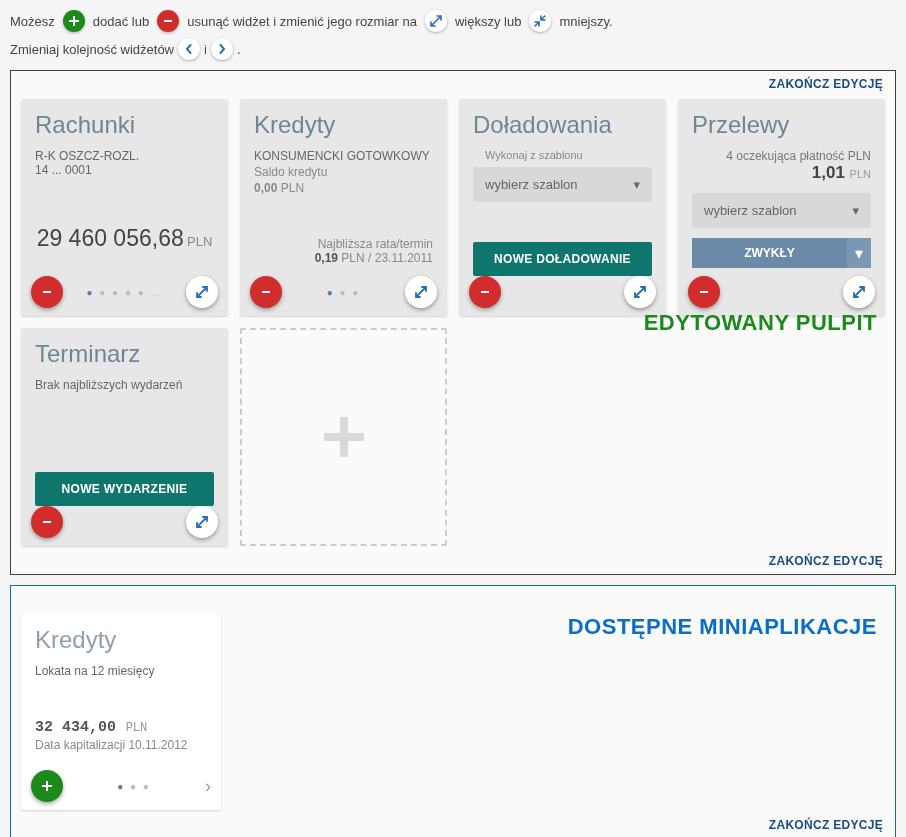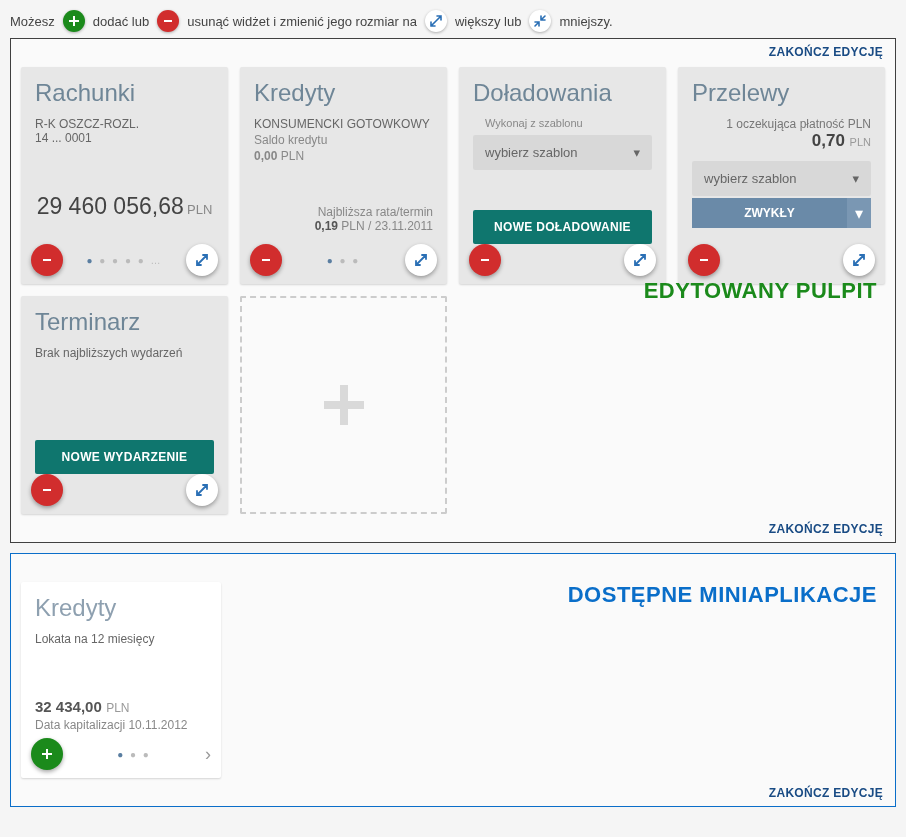--- a/index.html
+++ b/index.html
@@ -70,21 +70,21 @@
     display:flex; justify-content:space-between; align-items:center;
     font-size: 13px; color:#666; margin-top: 6px;
   }
   .select-label { font-size: 11px; color:#888; margin: 4px 0 2px 12px; }
 
   .primary-btn {
     background: #0f766e; color:#fff; font-size:12px; font-weight:600;
     text-align:center; padding:10px 0; border-radius:2px; letter-spacing:.3px;
     margin-top: 18px; cursor:pointer;
   }
-  .split-btn { display:flex; margin-top:2px; }
+  .split-btn { display:flex; margin-top:10px; }
   .split-btn .main { flex:1; background:#6a8aa8; color:#fff; font-size:12px; font-weight:600; text-align:center; padding:8px 0; }
   .split-btn .caret { width:24px; background:#7a97b3; color:#fff; display:flex; align-items:center; justify-content:center; }
 
   .controls-bottom {
     position:absolute; left:0; right:0; bottom:8px;
     display:flex; justify-content:space-between; align-items:center; padding:0 10px;
   }
   .ctrl-circle {
     width:32px; height:32px; border-radius:50%;
     display:flex; align-items:center; justify-content:center;
@@ -145,20 +145,35 @@
     </span>
     <span>większy lub</span>
     <span class="circ-btn circ-white">
       <svg width="14" height="14" viewBox="0 0 14 14">
           <path d="M12 2 L8 6 M12 6 H8 V2 M2 12 L6 8 M2 8 H6 V12" stroke="#2a6fb5" stroke-width="1.6" fill="none" stroke-linecap="round"></path>
         </svg>
     </span>
     <span>mniejszy.</span>
   </div>
 
+  <div class="intro-row2">
+    <span>Zmieniaj kolejność widżetów</span>
+    <span class="circ-btn circ-white">
+      <svg width="10" height="10" viewBox="0 0 10 10">
+          <path d="M6.5 1 L3 5 L6.5 9" stroke="#2a6fb5" stroke-width="2" fill="none" stroke-linecap="round"></path>
+        </svg>
+    </span>
+    <span>i</span>
+    <span class="circ-btn circ-white">
+      <svg width="10" height="10" viewBox="0 0 10 10">
+          <path d="M3.5 1 L7 5 L3.5 9" stroke="#2a6fb5" stroke-width="2" fill="none" stroke-linecap="round"></path>
+        </svg>
+    </span>
+    <span>.</span>
+  </div>
 
   <div class="panel green">
     <span class="finish-link finish-top">ZAKOŃCZ EDYCJĘ</span>
 
     <div class="grid">
 
       <div class="widget">
         <div class="widget-title">Rachunki</div>
         <div class="sub">R-K OSZCZ-ROZL.</div>
         <div class="sub">14 ... 0001</div>
@@ -230,23 +245,23 @@
           <div class="ctrl-circle ctrl-resize">
             <svg width="16" height="16" viewBox="0 0 16 16">
                 <path d="M3 13 L13 3 M9 3 H13 V7 M7 13 H3 V9" stroke="#2a6fb5" stroke-width="1.8" fill="none" stroke-linecap="round"></path>
               </svg>
           </div>
         </div>
       </div>
 
       <div class="widget">
         <div class="widget-title">Przelewy</div>
-        <div class="pending-line">1 oczekująca płatność PLN</div>
+        <div class="pending-line">4 oczekująca płatność PLN</div>
         <div class="pending-amt">
-          <span>0,70</span>
+          <span>1,01</span>
           <span style="font-size:11px;color:#999;font-weight:400;">PLN</span>
         </div>
         <div class="select-box" style="margin-top:10px;">
           <span>wybierz szablon</span>
           <span>▾</span>
         </div>
         <div class="split-btn">
           <div class="main">ZWYKŁY</div>
           <div class="caret">▾</div>
         </div>
@@ -298,21 +313,21 @@
     <div class="panel-label">EDYTOWANY PULPIT</div>
     <span class="finish-link finish-bot">ZAKOŃCZ EDYCJĘ</span>
   </div>
 
   <div class="panel blue" style="min-height:250px;">
 
     <div style="width:200px;">
       <div class="widget white">
         <div class="widget-title">Kredyty</div>
         <div class="sub">Lokata na 12 miesięcy</div>
-        <div style="margin-top:52px;">
+        <div style="margin-top:40px;font-family:Liberation Mono, monospace;">
           <span style="font-size:15px;font-weight:600;color:#555;">32 434,00</span>
           <span style="font-size:12px;color:#999;">PLN</span>
         </div>
         <div class="small-meta">Data kapitalizacji 10.11.2012</div>
         <div class="controls-bottom">
           <div class="ctrl-circle ctrl-add">
             <svg width="14" height="14" viewBox="0 0 14 14">
                 <path d="M6 2h2v10H6zM2 6h10v2H2z" fill="#fff"></path>
               </svg>
           </div>

